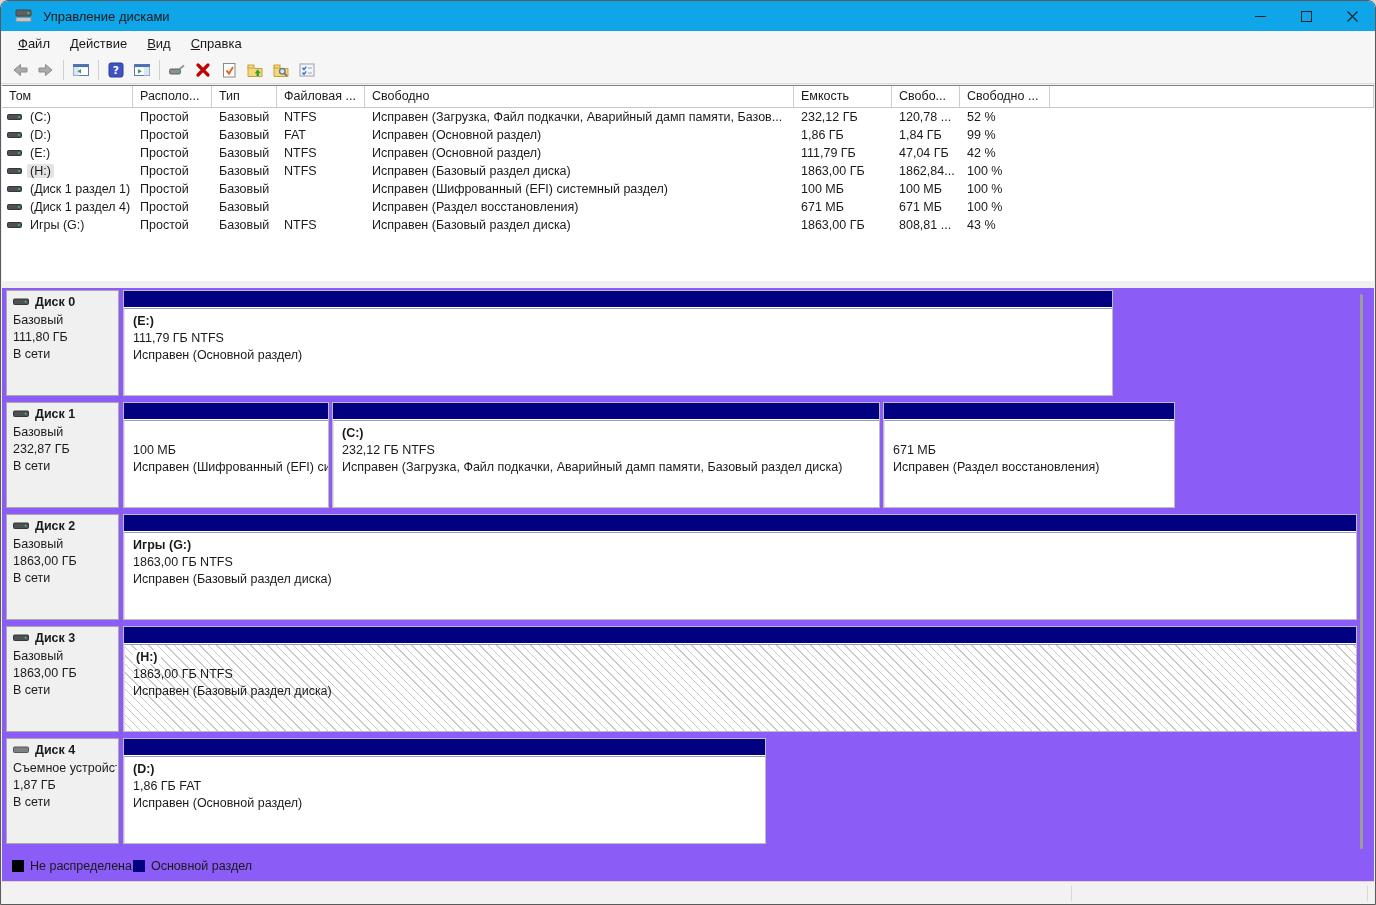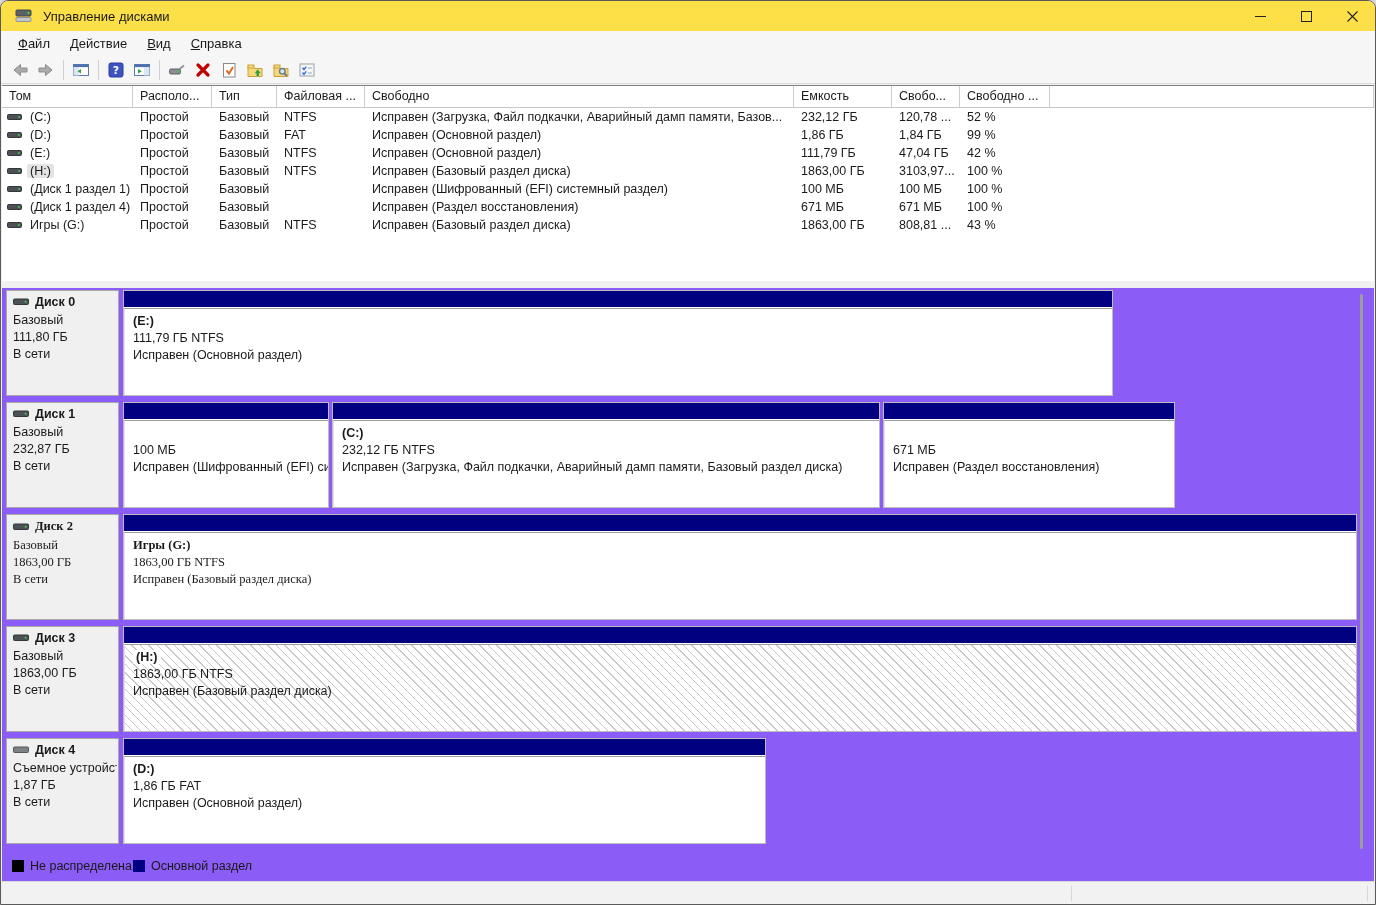--- a/index.html
+++ b/index.html
@@ -1,19 +1,19 @@
 <!DOCTYPE html>
 <html lang="ru"><head>
 <meta charset="utf-8">
 <style>
   html,body{margin:0;padding:0;background:#d8d8d8;font-family:"Liberation Sans","DejaVu Sans",sans-serif;}
   .window{position:relative;width:1376px;height:905px;background:#f0f0f0;border:1px solid #5a5a5a;
           border-radius:8px 8px 0 0;overflow:hidden;box-sizing:border-box;}
   
-  .titlebar{position:absolute;top:0;left:0;right:0;height:30px;background:#fde047;display:flex;align-items:center;}
+  .titlebar{position:absolute;top:0;left:0;right:0;height:30px;background:#0ea5e9;display:flex;align-items:center;}
   .titlebar .appicon{margin-left:14px;width:18px;height:18px;display:flex;align-items:center;}
   .titlebar .title{margin-left:10px;font-size:13px;color:#1a1a1a;}
   .winbtns{margin-left:auto;display:flex;height:30px;}
   .winbtn{width:46px;height:30px;display:flex;align-items:center;justify-content:center;color:#222;}
   .winbtn svg{display:block;}
   
   .menubar{position:absolute;top:30px;left:0;right:0;height:25px;background:#f6f6f6;display:flex;align-items:center;font-size:13px;color:#1a1a1a;}
   .menuitem{padding:3px 9px;margin-left:2px;}
   .menuitem:first-child{margin-left:8px;}
   .menuitem u{text-decoration:underline;}
@@ -264,21 +264,21 @@
               <circle cx="12" cy="7" r="1.1" fill="#43c24f"></circle>
             </svg>
           </span>
           <span class="vname">(H:)</span>
         </div>
       <div class="lcell">Простой</div>
       <div class="lcell">Базовый</div>
       <div class="lcell">NTFS</div>
       <div class="lcell">Исправен (Базовый раздел диска)</div>
       <div class="lcell">1863,00 ГБ</div>
-      <div class="lcell">3103,97...</div>
+      <div class="lcell">1862,84...</div>
       <div class="lcell">100 %</div>
       <div class="lcell"></div>
     </div>
 
     <div class="lrow">
       <div class="lcell volcell">
           <span class="driveicon">
             <svg width="15" height="14" viewBox="0 0 15 14">
               <rect x="0.5" y="4.5" width="14" height="5" rx="1" fill="#4d5156" stroke="#33363a"></rect>
               <circle cx="12" cy="7" r="1.1" fill="#43c24f"></circle>
@@ -402,21 +402,21 @@
           <div class="band"></div>
           <div class="pbody">
             <div class="plabel"></div>
             <div class="pline">671 МБ</div>
             <div class="pline">Исправен (Раздел восстановления)</div>
           </div>
         </div>
       </div>
     </div>
 
-    <div class="diskrow" style="top:226px;font-family:Liberation Serif, serif;">
+    <div class="diskrow" style="top:226px;">
       <div class="dhead">
         <div class="dtitle">
             <span class="driveicon">
               <svg width="16" height="12" viewBox="0 0 16 12">
                 <rect x="0.5" y="3" width="15" height="5.5" rx="1" fill="#4d5156" stroke="#33363a"></rect>
                 <circle cx="12.7" cy="5.8" r="1.1" fill="#43c24f"></circle>
               </svg>
             </span>
             <span>Диск 2</span>
           </div>

